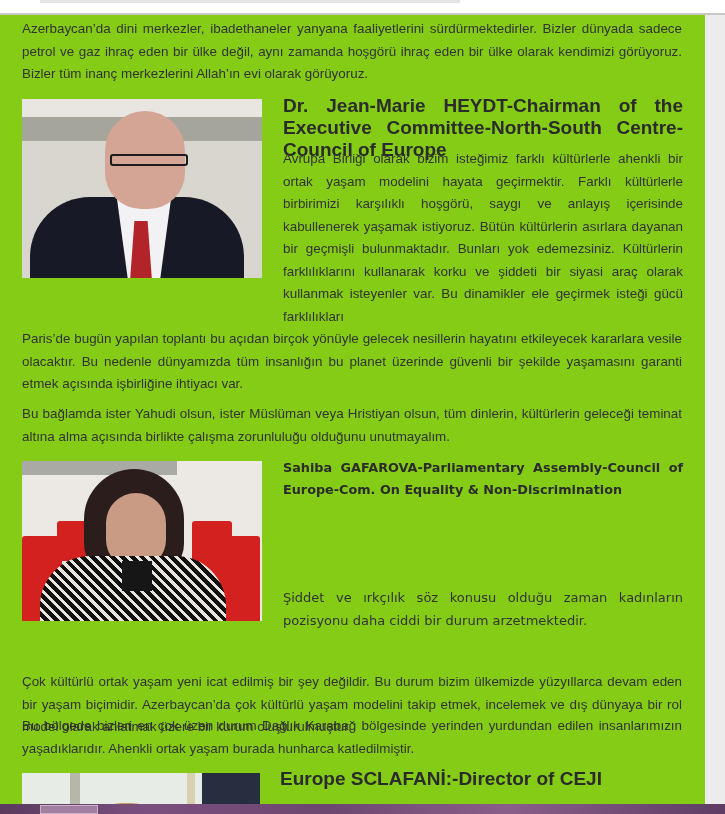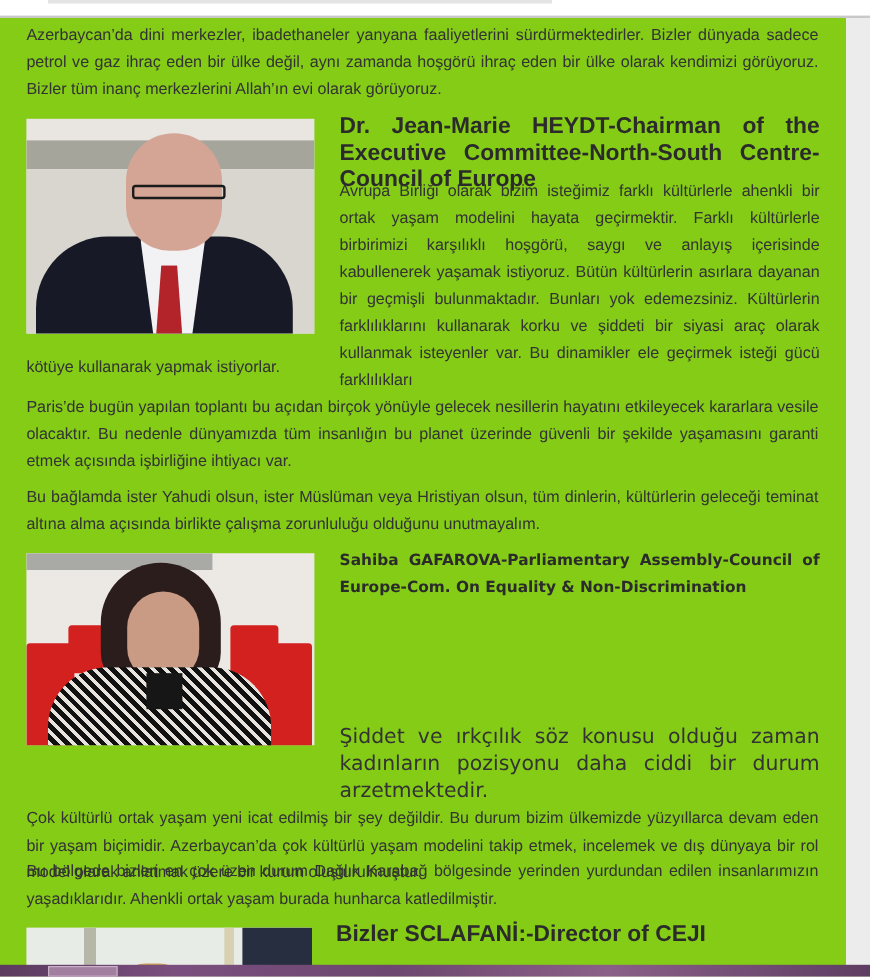--- a/index.html
+++ b/index.html
@@ -71,46 +71,45 @@
     <div class="wallband"></div>
       <div class="wall2"></div>
     <div class="suit"></div>
       <div class="shirt"></div>
       <div class="tie"></div>
     <div class="head"></div>
       <div class="glasses"></div>
   </div>
   <h3 class="heading" style="left:283px; top:80px; width:400px;">Dr. Jean-Marie HEYDT-Chairman of the Executive Committee-North-South Centre- Council of Europe</h3>
   <p class="para" style="left:283px; top:133px; width:400px;">Avrupa Birliği olarak bizim isteğimiz farklı kültürlerle ahenkli bir ortak yaşam modelini hayata geçirmektir.  Farklı kültürlerle birbirimizi karşılıklı hoşgörü, saygı ve anlayış içerisinde kabullenerek yaşamak istiyoruz. Bütün kültürlerin asırlara dayanan bir geçmişli bulunmaktadır. Bunları yok edemezsiniz. Kültürlerin farklılıklarını kullanarak korku ve şiddeti bir siyasi araç olarak kullanmak isteyenler var. Bu dinamikler ele geçirmek isteği gücü farklılıkları</p>
-  <p class="para" style="left:22px; top:280px; width:660px;">kötüye kullanarak yapmak istiyorlar.</p>
   <p class="para" style="left:22px; top:313px; width:660px;">Paris’de bugün yapılan toplantı bu açıdan birçok yönüyle gelecek nesillerin hayatını etkileyecek kararlara vesile olacaktır. Bu nedenle dünyamızda tüm insanlığın bu planet üzerinde güvenli bir şekilde yaşamasını garanti etmek açısında işbirliğine ihtiyacı var.</p>
   <p class="para" style="left:22px; top:388px; width:660px;">Bu bağlamda ister Yahudi olsun, ister Müslüman veya Hristiyan olsun, tüm dinlerin, kültürlerin geleceği teminat altına alma açısında birlikte çalışma zorunluluğu olduğunu unutmayalım.</p>
 
   <div class="photo p2">
     <div class="topband"></div>
     <div class="chair" style="left:0; top:75px; width:40px; height:90px;"></div>
     <div class="chair" style="left:35px; top:60px; width:30px; height:40px;"></div>
     <div class="chair" style="left:170px; top:60px; width:40px; height:50px;"></div>
     <div class="chair" style="left:190px; top:75px; width:48px; height:90px;"></div>
     <div class="hair"></div>
       <div class="face"></div>
     <div class="jacket"></div>
       <div class="neck"></div>
   </div>
   <h3 class="heading" style="left:283px; top:442px; width:400px; font-family:'DejaVu Sans', sans-serif; font-size:12.8px;">Sahiba GAFAROVA-Parliamentary Assembly-Council of Europe-Com. On Equality &amp; Non-Discrimination</h3>
-  <p class="para" style="left:283px; top:572px; width:400px; font-family:'DejaVu Sans', sans-serif; font-size:17px;margin-top:16px;">Şiddet ve ırkçılık söz konusu olduğu zaman kadınların pozisyonu daha ciddi bir durum arzetmektedir.</p>
+  <p class="para" style="left:283px; top:572px; width:400px; font-family:'DejaVu Sans', sans-serif; font-size:13px;">Şiddet ve ırkçılık söz konusu olduğu zaman kadınların pozisyonu daha ciddi bir durum arzetmektedir.</p>
   <p class="para" style="left:22px; top:625px; width:660px;margin-top:31px;">Çok kültürlü ortak yaşam yeni icat edilmiş bir şey değildir. Bu durum bizim ülkemizde yüzyıllarca devam eden bir yaşam biçimidir. Azerbaycan’da çok kültürlü yaşam modelini takip etmek, incelemek ve dış dünyaya bir rol model olarak anlatmak üzere bir kurum oluşturulmuştur.</p>
   <p class="para" style="left:22px; top:700px; width:660px;">Bu bölgede bizleri en çok üzen durum Dağlık Karabağ bölgesinde yerinden yurdundan edilen insanlarımızın yaşadıklarıdır. Ahenkli ortak yaşam burada hunharca katledilmiştir.</p>
 
   <div class="photo p3">
     <div class="strip"></div>
       <div class="strip2"></div>
       <div class="dark"></div>
       <div class="hairtop"></div>
   </div>
-  <h3 class="heading" style="left:280px; top:753px; width:400px;">Bizler SCLAFANİ:-Director of CEJI</h3>
+  <h3 class="heading" style="left:280px; top:753px; width:400px;">Europe SCLAFANİ:-Director of CEJI</h3>
 </div>
 
 <div class="right-gutter"></div>
 
 <div class="taskbar">
   <div class="task-btn"></div>
 </div>
 
 </body></html>

